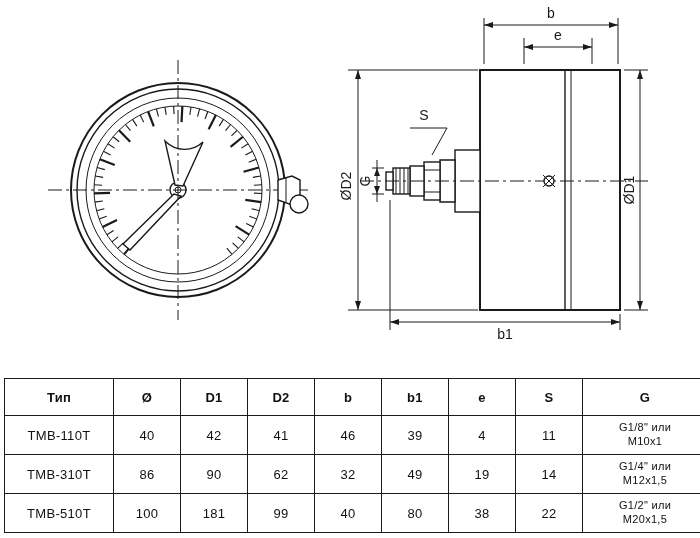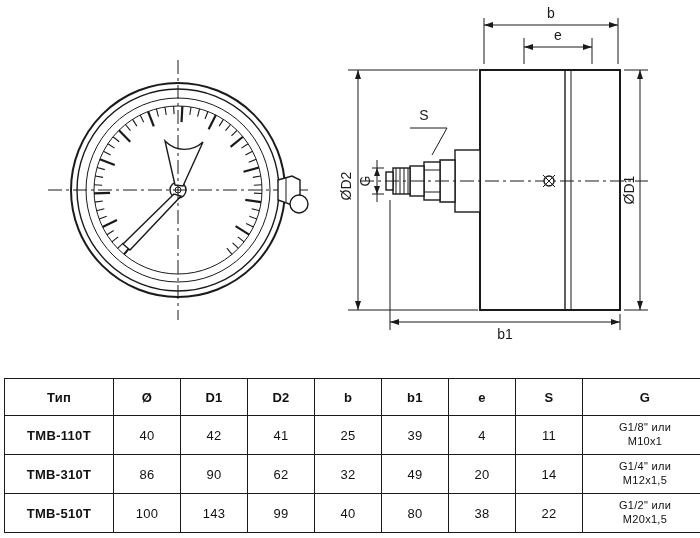--- a/index.html
+++ b/index.html
@@ -44,21 +44,21 @@
     height: 38px;
     padding: 0 2px;
     color: #111;
     letter-spacing: 0.3px;
   }
   .spec-table th {
     font-weight: bold;
     height: 36px;
   }
   .spec-table td.type-cell {
-    font-weight: bold;
+    font-weight: normal;
   }
   .spec-table td.g-cell {
     font-size: 11px;
     line-height: 1.25;
   }
   .col-type { width: 104px; }
   .col-num  { width: 62px; }
   .col-g    { width: 120px; }
   text {
     font-family: "Liberation Sans", sans-serif;
@@ -259,49 +259,49 @@
         <th class="col-g">G</th>
 
       </tr>
     </thead>
     <tbody>
       <tr>
         <td class="type-cell">ТМВ-110Т</td>
         <td>40</td>
         <td>42</td>
         <td>41</td>
-        <td>25</td>
+        <td>46</td>
         <td>39</td>
         <td>4</td>
         <td>11</td>
         <td class="g-cell">
           <span>G1/8" или</span><br>
           <span>M10x1</span>
         </td>
 
       </tr>
       <tr>
         <td class="type-cell">ТМВ-310Т</td>
         <td>86</td>
         <td>90</td>
         <td>62</td>
         <td>32</td>
         <td>49</td>
-        <td>20</td>
+        <td>19</td>
         <td>14</td>
         <td class="g-cell">
           <span>G1/4" или</span><br>
           <span>M12x1,5</span>
         </td>
 
       </tr>
       <tr>
         <td class="type-cell">ТМВ-510Т</td>
         <td>100</td>
-        <td>143</td>
+        <td>181</td>
         <td>99</td>
         <td>40</td>
         <td>80</td>
         <td>38</td>
         <td>22</td>
         <td class="g-cell">
           <span>G1/2" или</span><br>
           <span>M20x1,5</span>
         </td>
 

